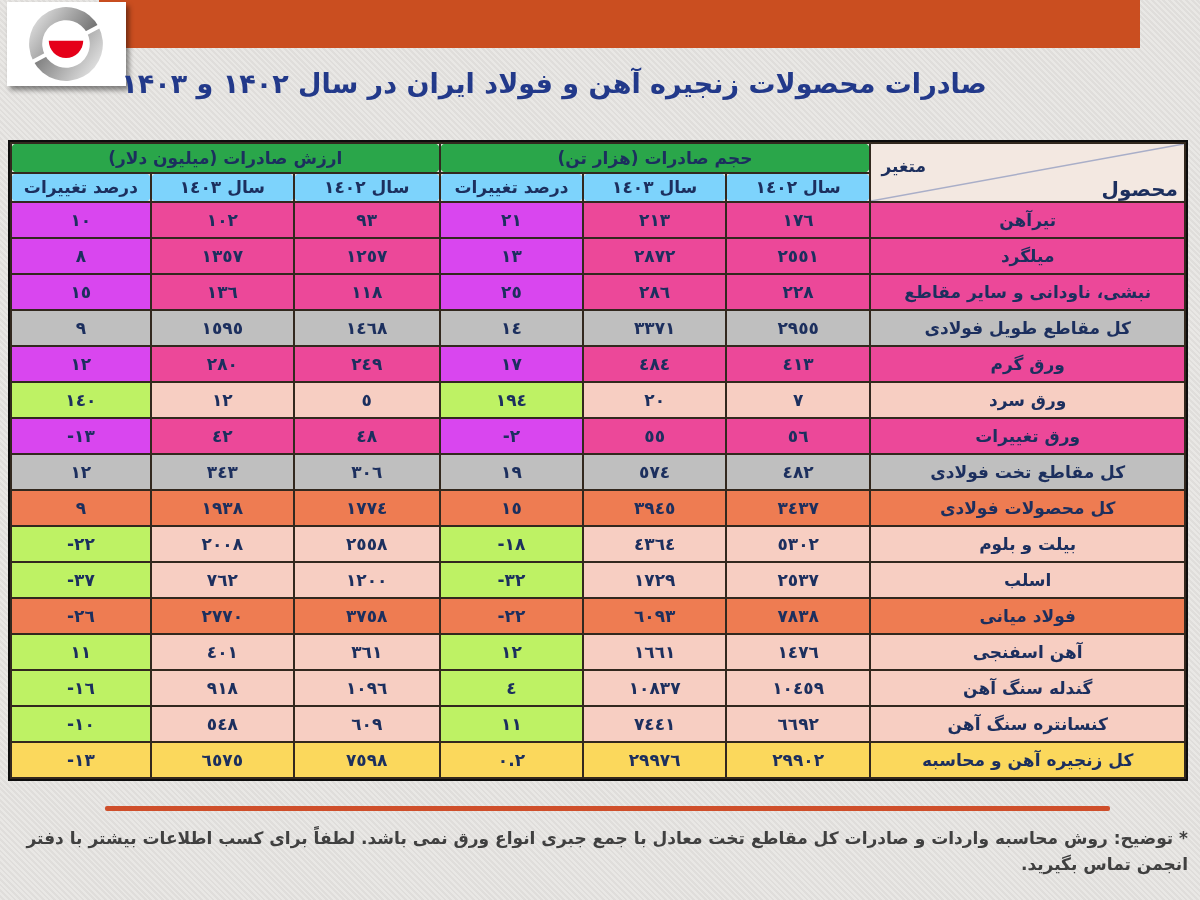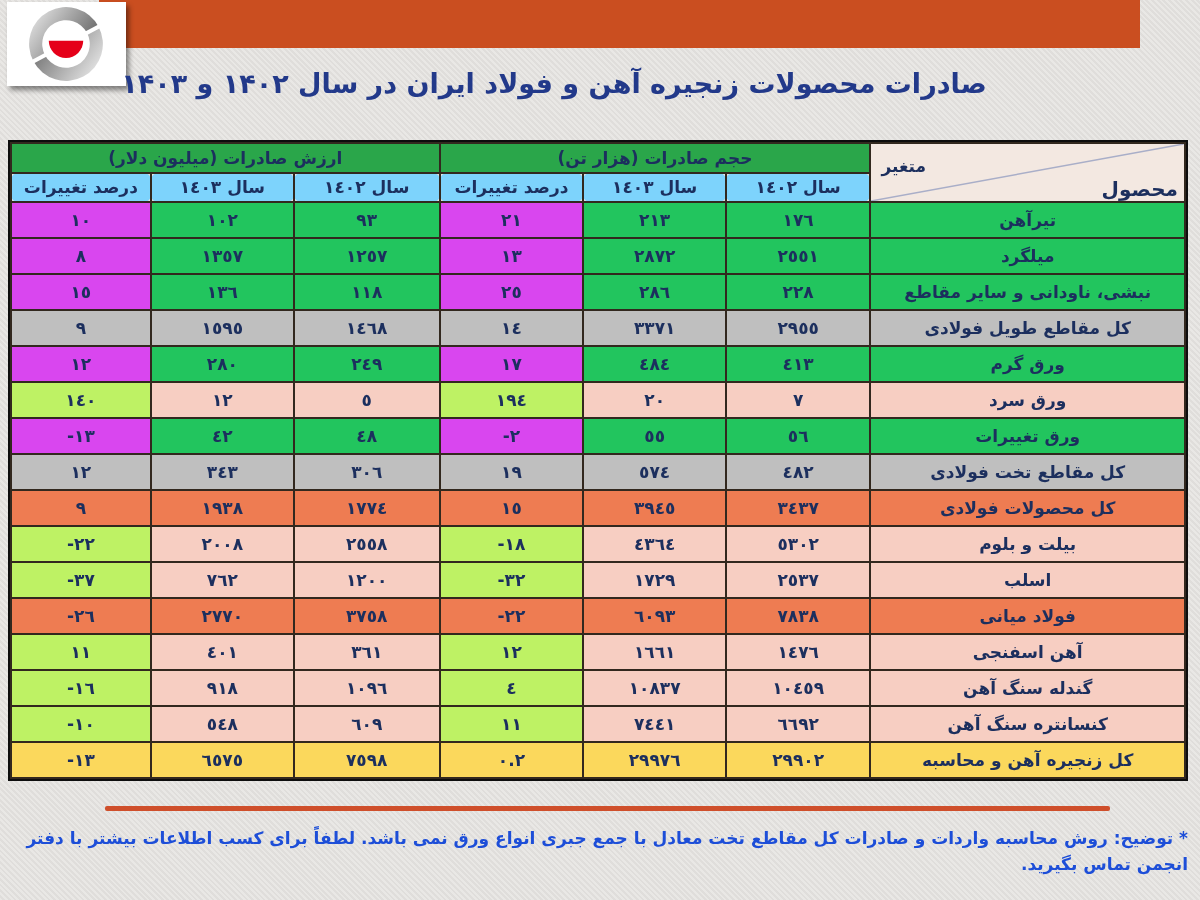--- a/index.html
+++ b/index.html
@@ -16,42 +16,42 @@
     box-shadow:3px 4px 5px rgba(0,0,0,.45);}
   .logo-box svg{position:absolute;left:10px;top:1px;width:98px;height:82px;}
   
   .title{position:absolute;left:0;top:68px;width:1108px;margin:0;text-align:center;
     direction:rtl;font-size:27px;font-weight:bold;color:#22398a;letter-spacing:0;}
   
   table.data{position:absolute;left:10px;top:142px;width:1176px;border-collapse:collapse;
     table-layout:fixed;direction:rtl;outline:2px solid #0d0d0d;}
   table.data th, table.data td{border:2px solid #32281e;font-weight:bold;color:#1c2f5e;
     text-align:center;vertical-align:middle;padding:0;font-size:17px;line-height:1.1;}
-  tr.hdr-groups th{height:28px;}
+  tr.hdr-groups th{height:28px;border-radius:7px;}
   tr.hdr-cols th{height:27px;background:#7dd3fc;border-radius:7px;}
   th.group{background:#2aa64a;color:#0e2a50;font-size:17.5px;}
   th.corner{background:#f3e8e1;position:relative;}
   th.corner .c-top{position:absolute;top:1px;left:10px;font-size:17px;margin-top:12px;}
   th.corner .c-bottom{position:absolute;bottom:1px;right:6px;font-size:20px;}
   th.corner svg{position:absolute;inset:0;width:100%;height:100%;}
   tbody td{height:34px;}
   td.num{direction:ltr;unicode-bidi:embed;}
   td.product{font-size:17px;}
   
-  tr.r-normal td.product, tr.r-normal td.year{background:#22c55e;margin-left:36px;}
+  tr.r-normal td.product, tr.r-normal td.year{background:#ec4899;margin-left:36px;}
   tr.r-normal td.pct{background:#d946ef;text-align:center;}
   tr.r-pink td.product, tr.r-pink td.year{background:#f7cec2;}
   tr.r-pink td.pct{background:#bef264;}
   tr.r-gray td{background:#bfbfbf;}
   tr.r-orange td{background:#ee7c52;}
   tr.r-yellow td{background:#fbd85c;}
   
   .divider{position:absolute;left:105px;top:806px;width:1005px;height:5px;background:#cf4f2b;border-radius:2px;}
   .footnote{position:absolute;left:12px;top:826px;width:1176px;direction:rtl;text-align:right;
-    font-size:17px;font-weight:bold;color:#1d4ed8;line-height:1.5;}
+    font-size:17px;font-weight:bold;color:#404040;line-height:1.5;}
   .footnote .lead{font-weight:800;}
 </style>
 </head>
 <body>
 
 <div class="banner"></div>
 
 <div class="logo-box">
   <svg viewBox="0 0 100 100">
     <defs>

